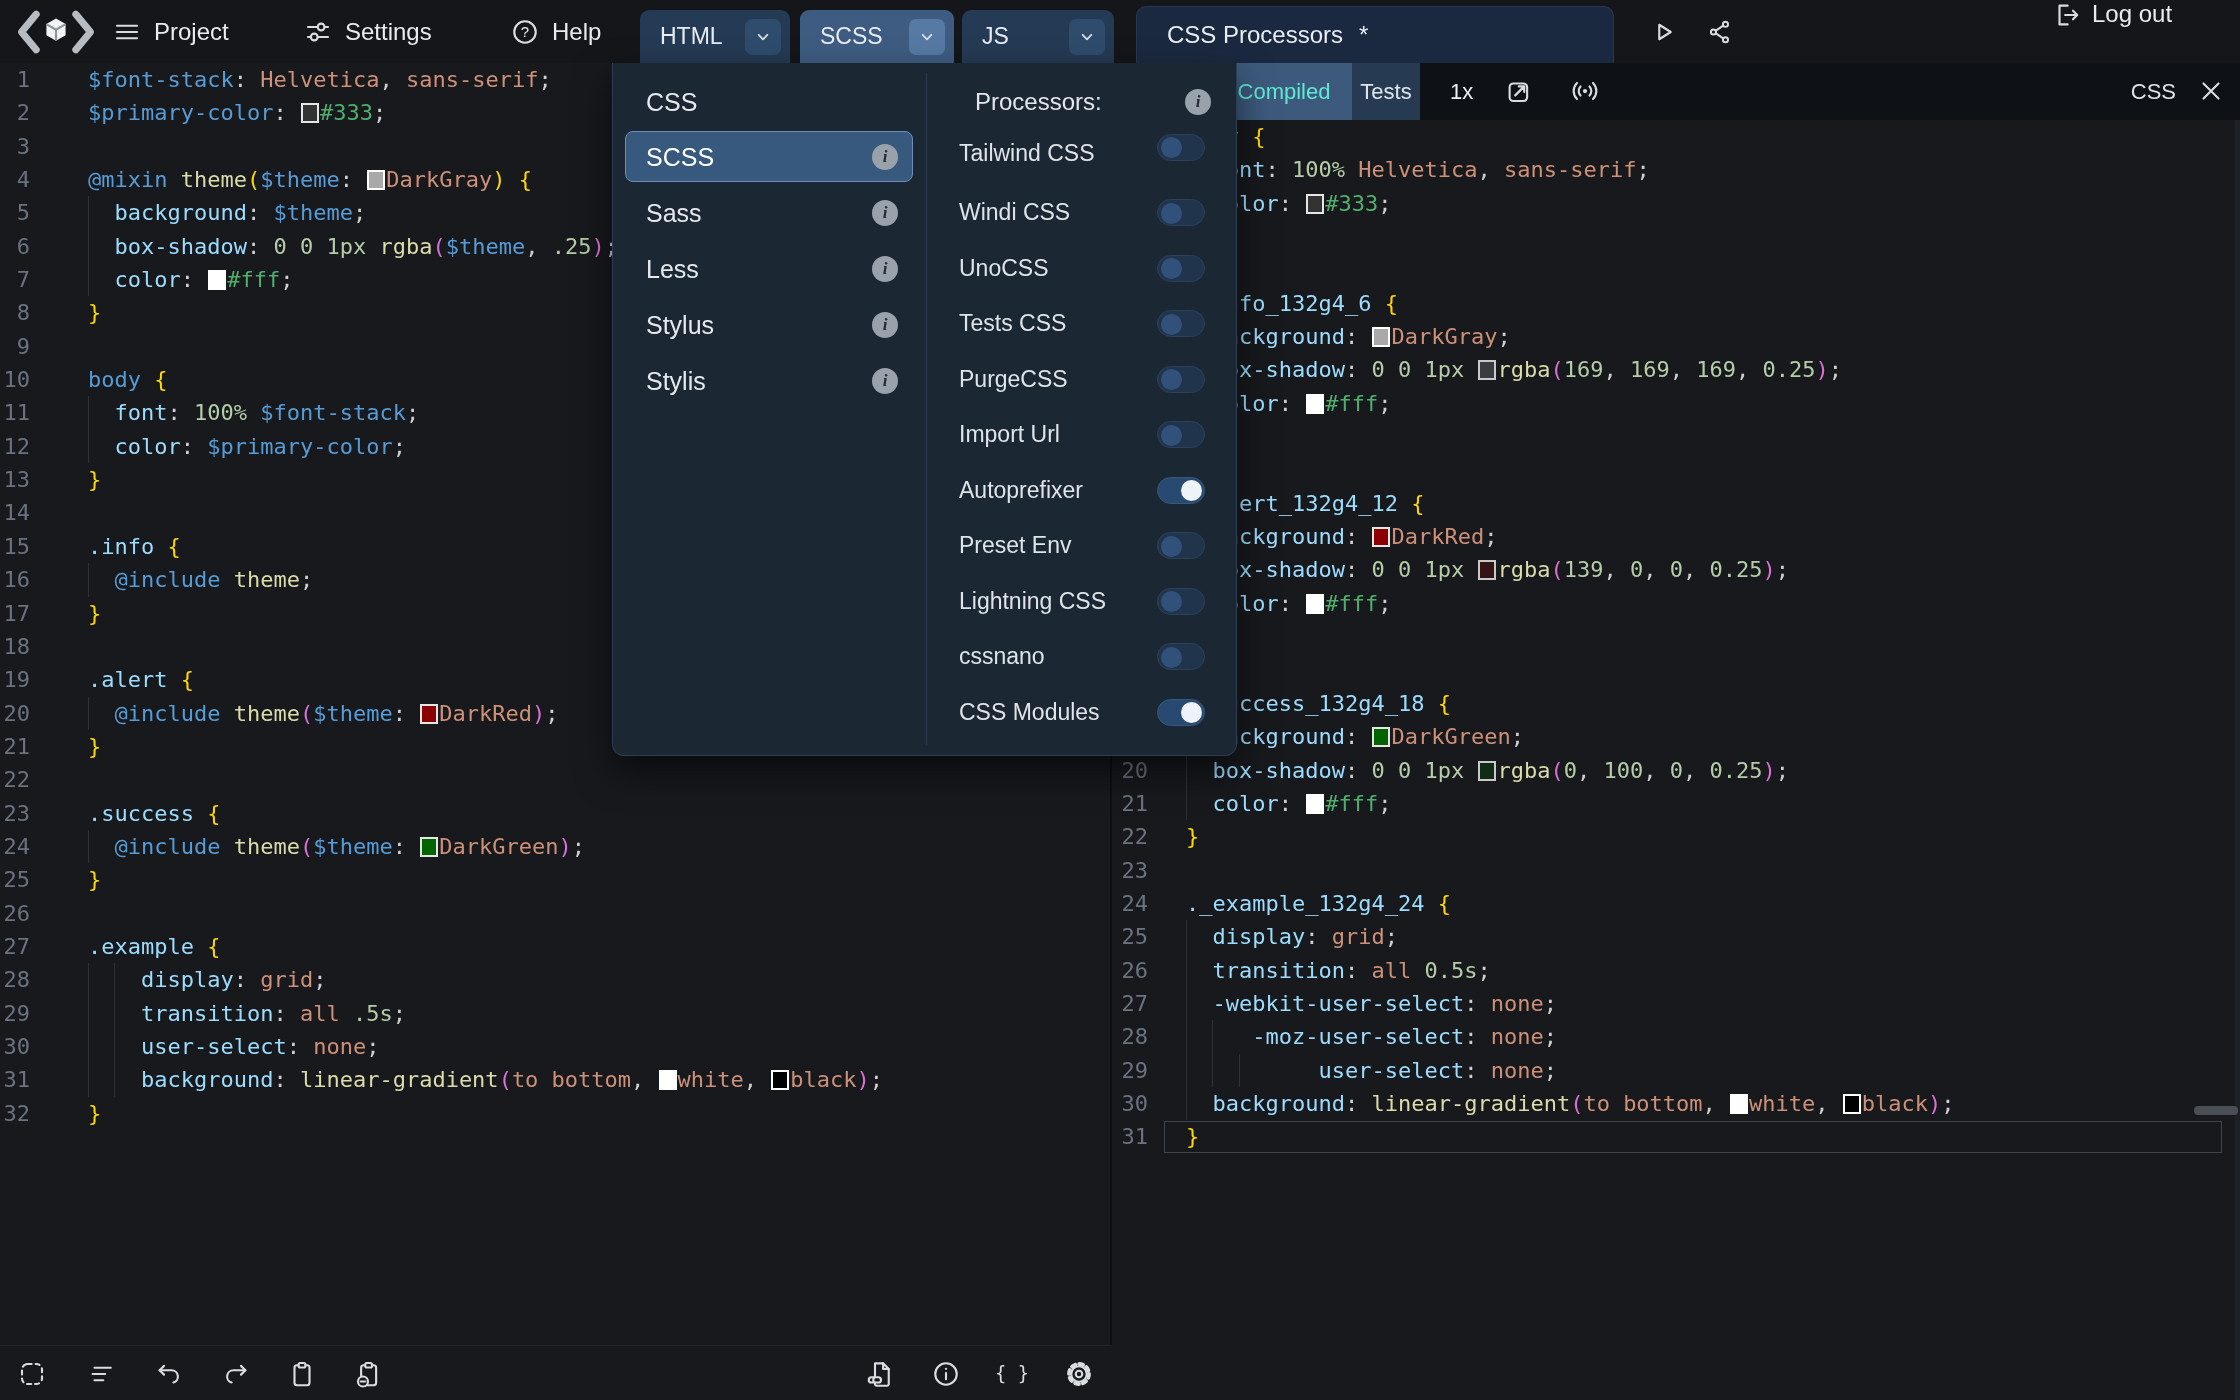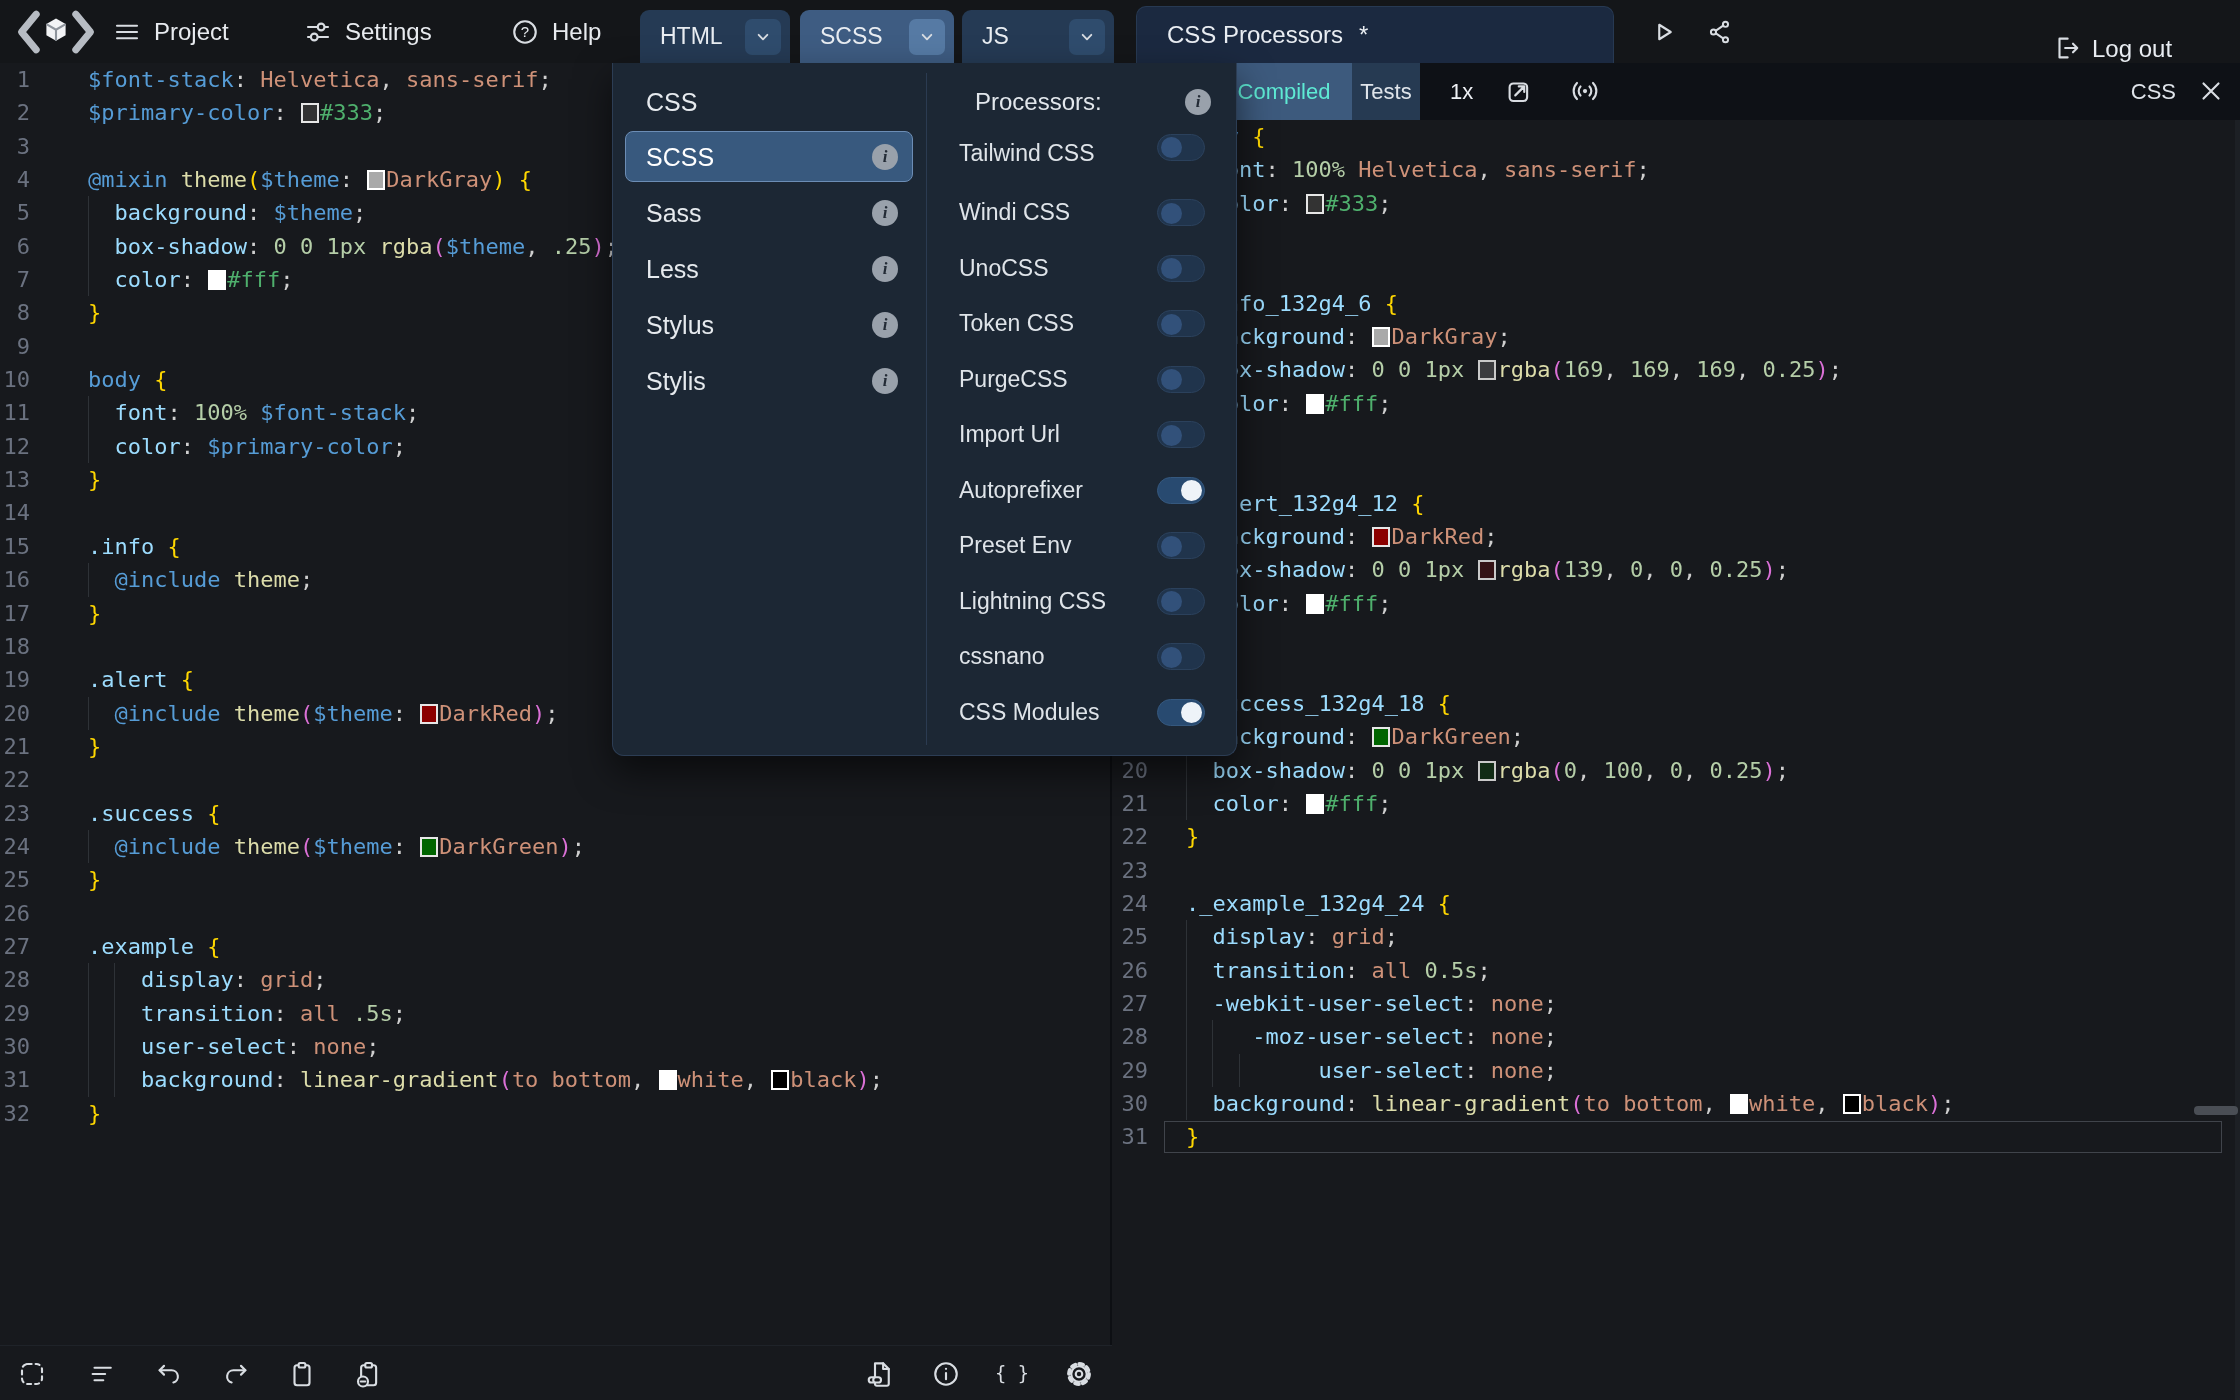--- a/index.html
+++ b/index.html
@@ -17,21 +17,21 @@
   .topbar{position:absolute;left:0;top:0;width:2240px;height:63px;background:#141619;z-index:30;}
   .logo{position:absolute;left:14px;top:8px;}
   .tb-menu{position:absolute;top:0;height:63px;display:flex;align-items:center;gap:12px;font-size:24px;color:#e8ebef;cursor:default;}
   .tb-iconbtn{position:absolute;top:0;height:63px;display:flex;align-items:center;}
   .tab{position:absolute;top:10px;height:53px;background:#253a54;border-radius:9px 9px 0 0;display:flex;align-items:center;font-size:23px;color:#e9edf2;padding-left:20px;}
   .tab .chev{position:absolute;right:9px;top:9px;width:36px;height:36px;border-radius:7px;background:#2f4c6d;display:flex;align-items:center;justify-content:center;}
   .tab.active{background:#3e5c82;}
   .tab.active .chev{background:#567aa4;}
   .title-panel{position:absolute;left:1136px;top:6px;width:478px;height:57px;background:#1b2940;border:1px solid #273952;border-bottom:none;border-radius:10px 10px 0 0;display:flex;align-items:center;font-size:24px;color:#e9edf2;padding-left:30px;}
   .title-panel .star{margin-left:16px;}
-  .logout{position:absolute;left:2052px;top:0;height:63px;display:flex;align-items:flex-end;gap:10px;font-size:24px;color:#e9edf2;}
+  .logout{position:absolute;left:2052px;top:0;height:63px;display:flex;align-items:flex-start;gap:10px;font-size:24px;color:#e9edf2;}
 
   
   .editor-left{position:absolute;left:0;top:63px;width:1112px;height:1282px;background:#17191d;border-right:2px solid #0d0f13;overflow:hidden;}
   .right-panel{position:absolute;left:1112px;top:63px;width:1128px;height:1337px;background:#17191d;}
   .out-header{position:absolute;left:0;top:0;width:1128px;height:57px;background:#0e1116;}
   .out-tab{position:absolute;top:0;height:57px;display:flex;align-items:center;justify-content:center;font-size:22px;}
   .out-tab.active{background:#3d5a7d;color:#5eead4;}
   .out-tab.plain{background:#263a52;color:#dfe4ea;}
   .out-zoom{position:absolute;left:338px;top:0;height:57px;display:flex;align-items:center;font-size:22px;color:#eef1f5;}
   .out-ic{position:absolute;top:13px;}
@@ -599,21 +599,21 @@
               <div class="knob"></div>
             </div>
           </div>
           <div class="proc-row" style="top: 185px;">
             <span class="lbl">UnoCSS</span>
             <div class="toggle">
               <div class="knob"></div>
             </div>
           </div>
           <div class="proc-row" style="top: 240.5px;">
-            <span class="lbl">Token CSS</span>
+            <span class="lbl">Tests CSS</span>
             <div class="toggle">
               <div class="knob"></div>
             </div>
           </div>
           <div class="proc-row" style="top: 296px;">
             <span class="lbl">PurgeCSS</span>
             <div class="toggle">
               <div class="knob"></div>
             </div>
           </div>

